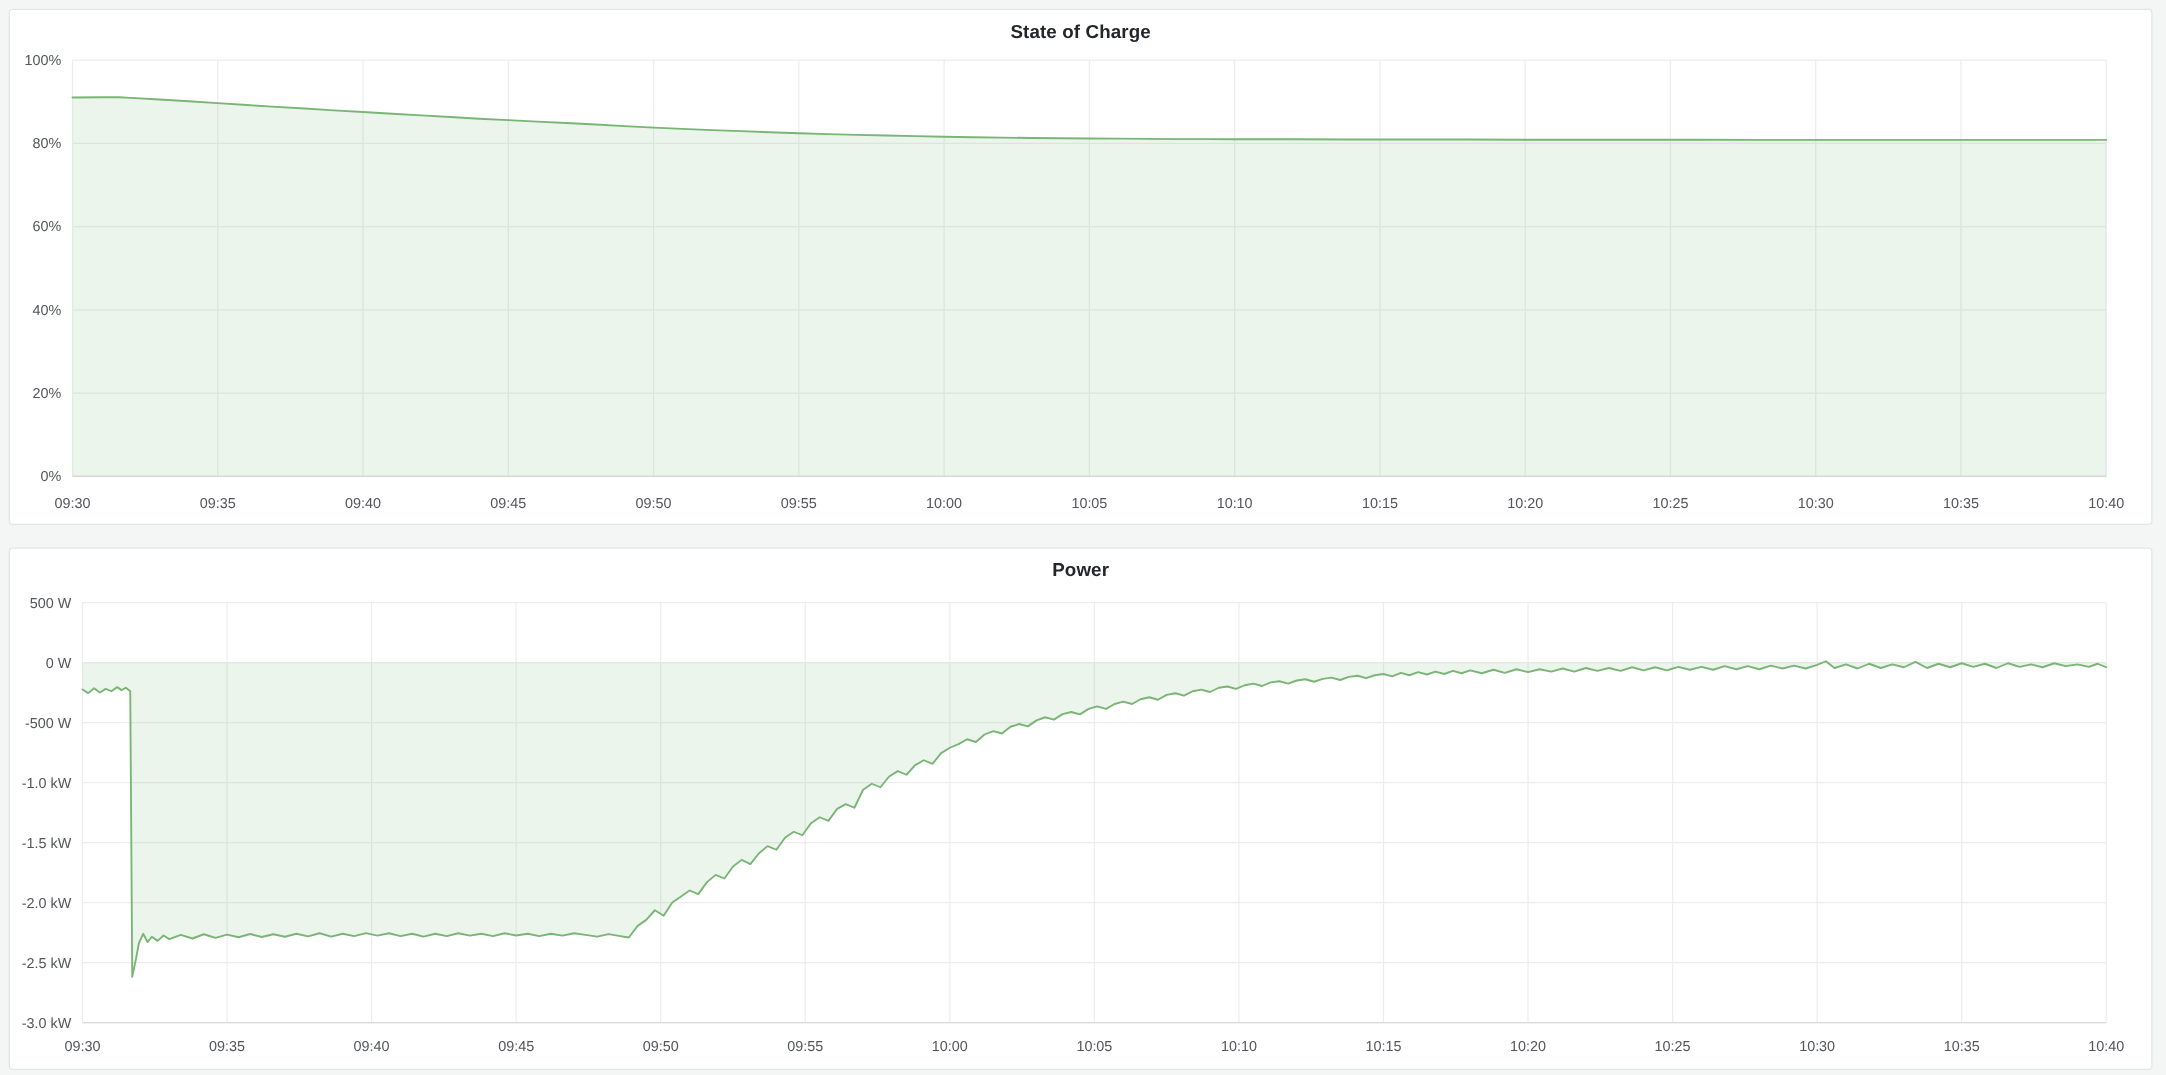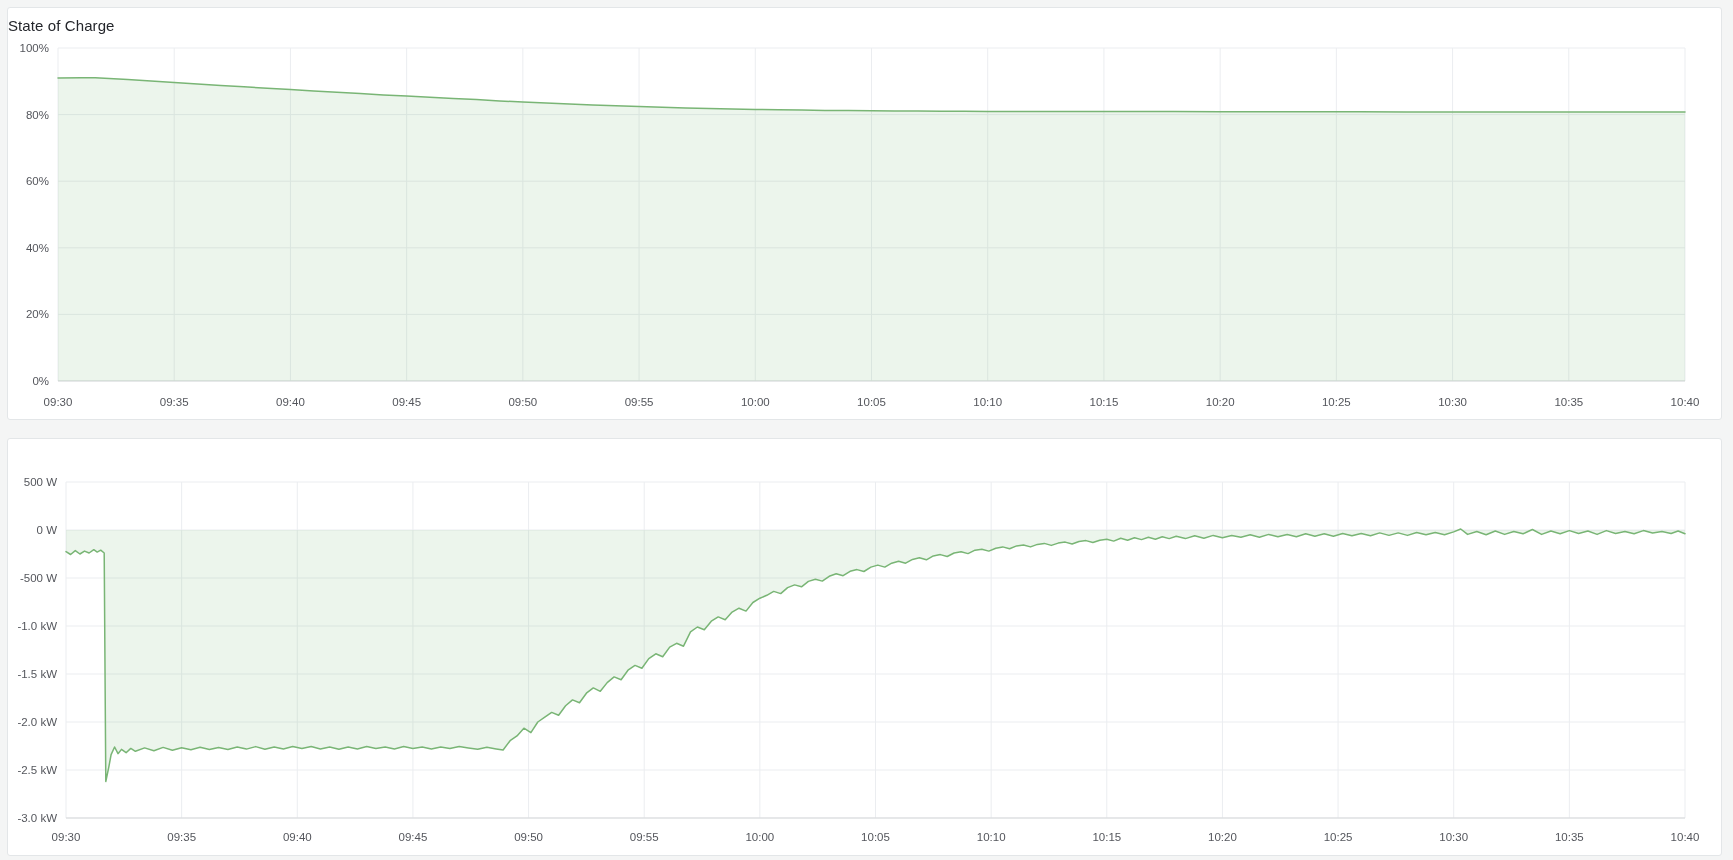--- a/index.html
+++ b/index.html
@@ -17,22 +17,23 @@
     background:#ffffff;
     border:1px solid #e3e6e8;
     border-radius:3px;
     box-sizing:content-box;
   }
   .panel-soc{top:7px;height:411px;}
   .panel-power{top:438px;height:416px;}
   .panel-title{
     position:absolute;
     top:9px;left:0;width:100%;
+    text-align:center;
     font-size:15px;
-    font-weight:400;
+    font-weight:700;
     color:#24262b;
     letter-spacing:.1px;
     cursor:pointer;
     z-index:2;
   }
   .chart-svg{position:absolute;left:0;top:0;display:block;}
   svg text.axis-label{
     font-family:"Liberation Sans",sans-serif;
     font-size:11.5px;
     fill:#54565c;
@@ -92,20 +93,21 @@
         <text x="1212.142857142857" y="398" text-anchor="middle" class="axis-label">10:20</text>
         <text x="1328.357142857143" y="398" text-anchor="middle" class="axis-label">10:25</text>
         <text x="1444.5714285714284" y="398" text-anchor="middle" class="axis-label">10:30</text>
         <text x="1560.7857142857144" y="398" text-anchor="middle" class="axis-label">10:35</text>
         <text x="1677" y="398" text-anchor="middle" class="axis-label">10:40</text>
       </g>
     </svg>
 </section>
 
 <section class="panel panel-power">
+  <div class="panel-title">Power</div>
   <svg class="chart-svg" width="1713" height="416" viewBox="0 0 1713 416">
       <g>
         <line x1="58" x2="58" y1="43" y2="379" stroke="#ebedf0" stroke-width="1"></line>
         <line x1="173.64285714285714" x2="173.64285714285714" y1="43" y2="379" stroke="#ebedf0" stroke-width="1"></line>
         <line x1="289.2857142857143" x2="289.2857142857143" y1="43" y2="379" stroke="#ebedf0" stroke-width="1"></line>
         <line x1="404.9285714285714" x2="404.9285714285714" y1="43" y2="379" stroke="#ebedf0" stroke-width="1"></line>
         <line x1="520.5714285714286" x2="520.5714285714286" y1="43" y2="379" stroke="#ebedf0" stroke-width="1"></line>
         <line x1="636.2142857142858" x2="636.2142857142858" y1="43" y2="379" stroke="#ebedf0" stroke-width="1"></line>
         <line x1="751.8571428571428" x2="751.8571428571428" y1="43" y2="379" stroke="#ebedf0" stroke-width="1"></line>
         <line x1="867.5" x2="867.5" y1="43" y2="379" stroke="#ebedf0" stroke-width="1"></line>

